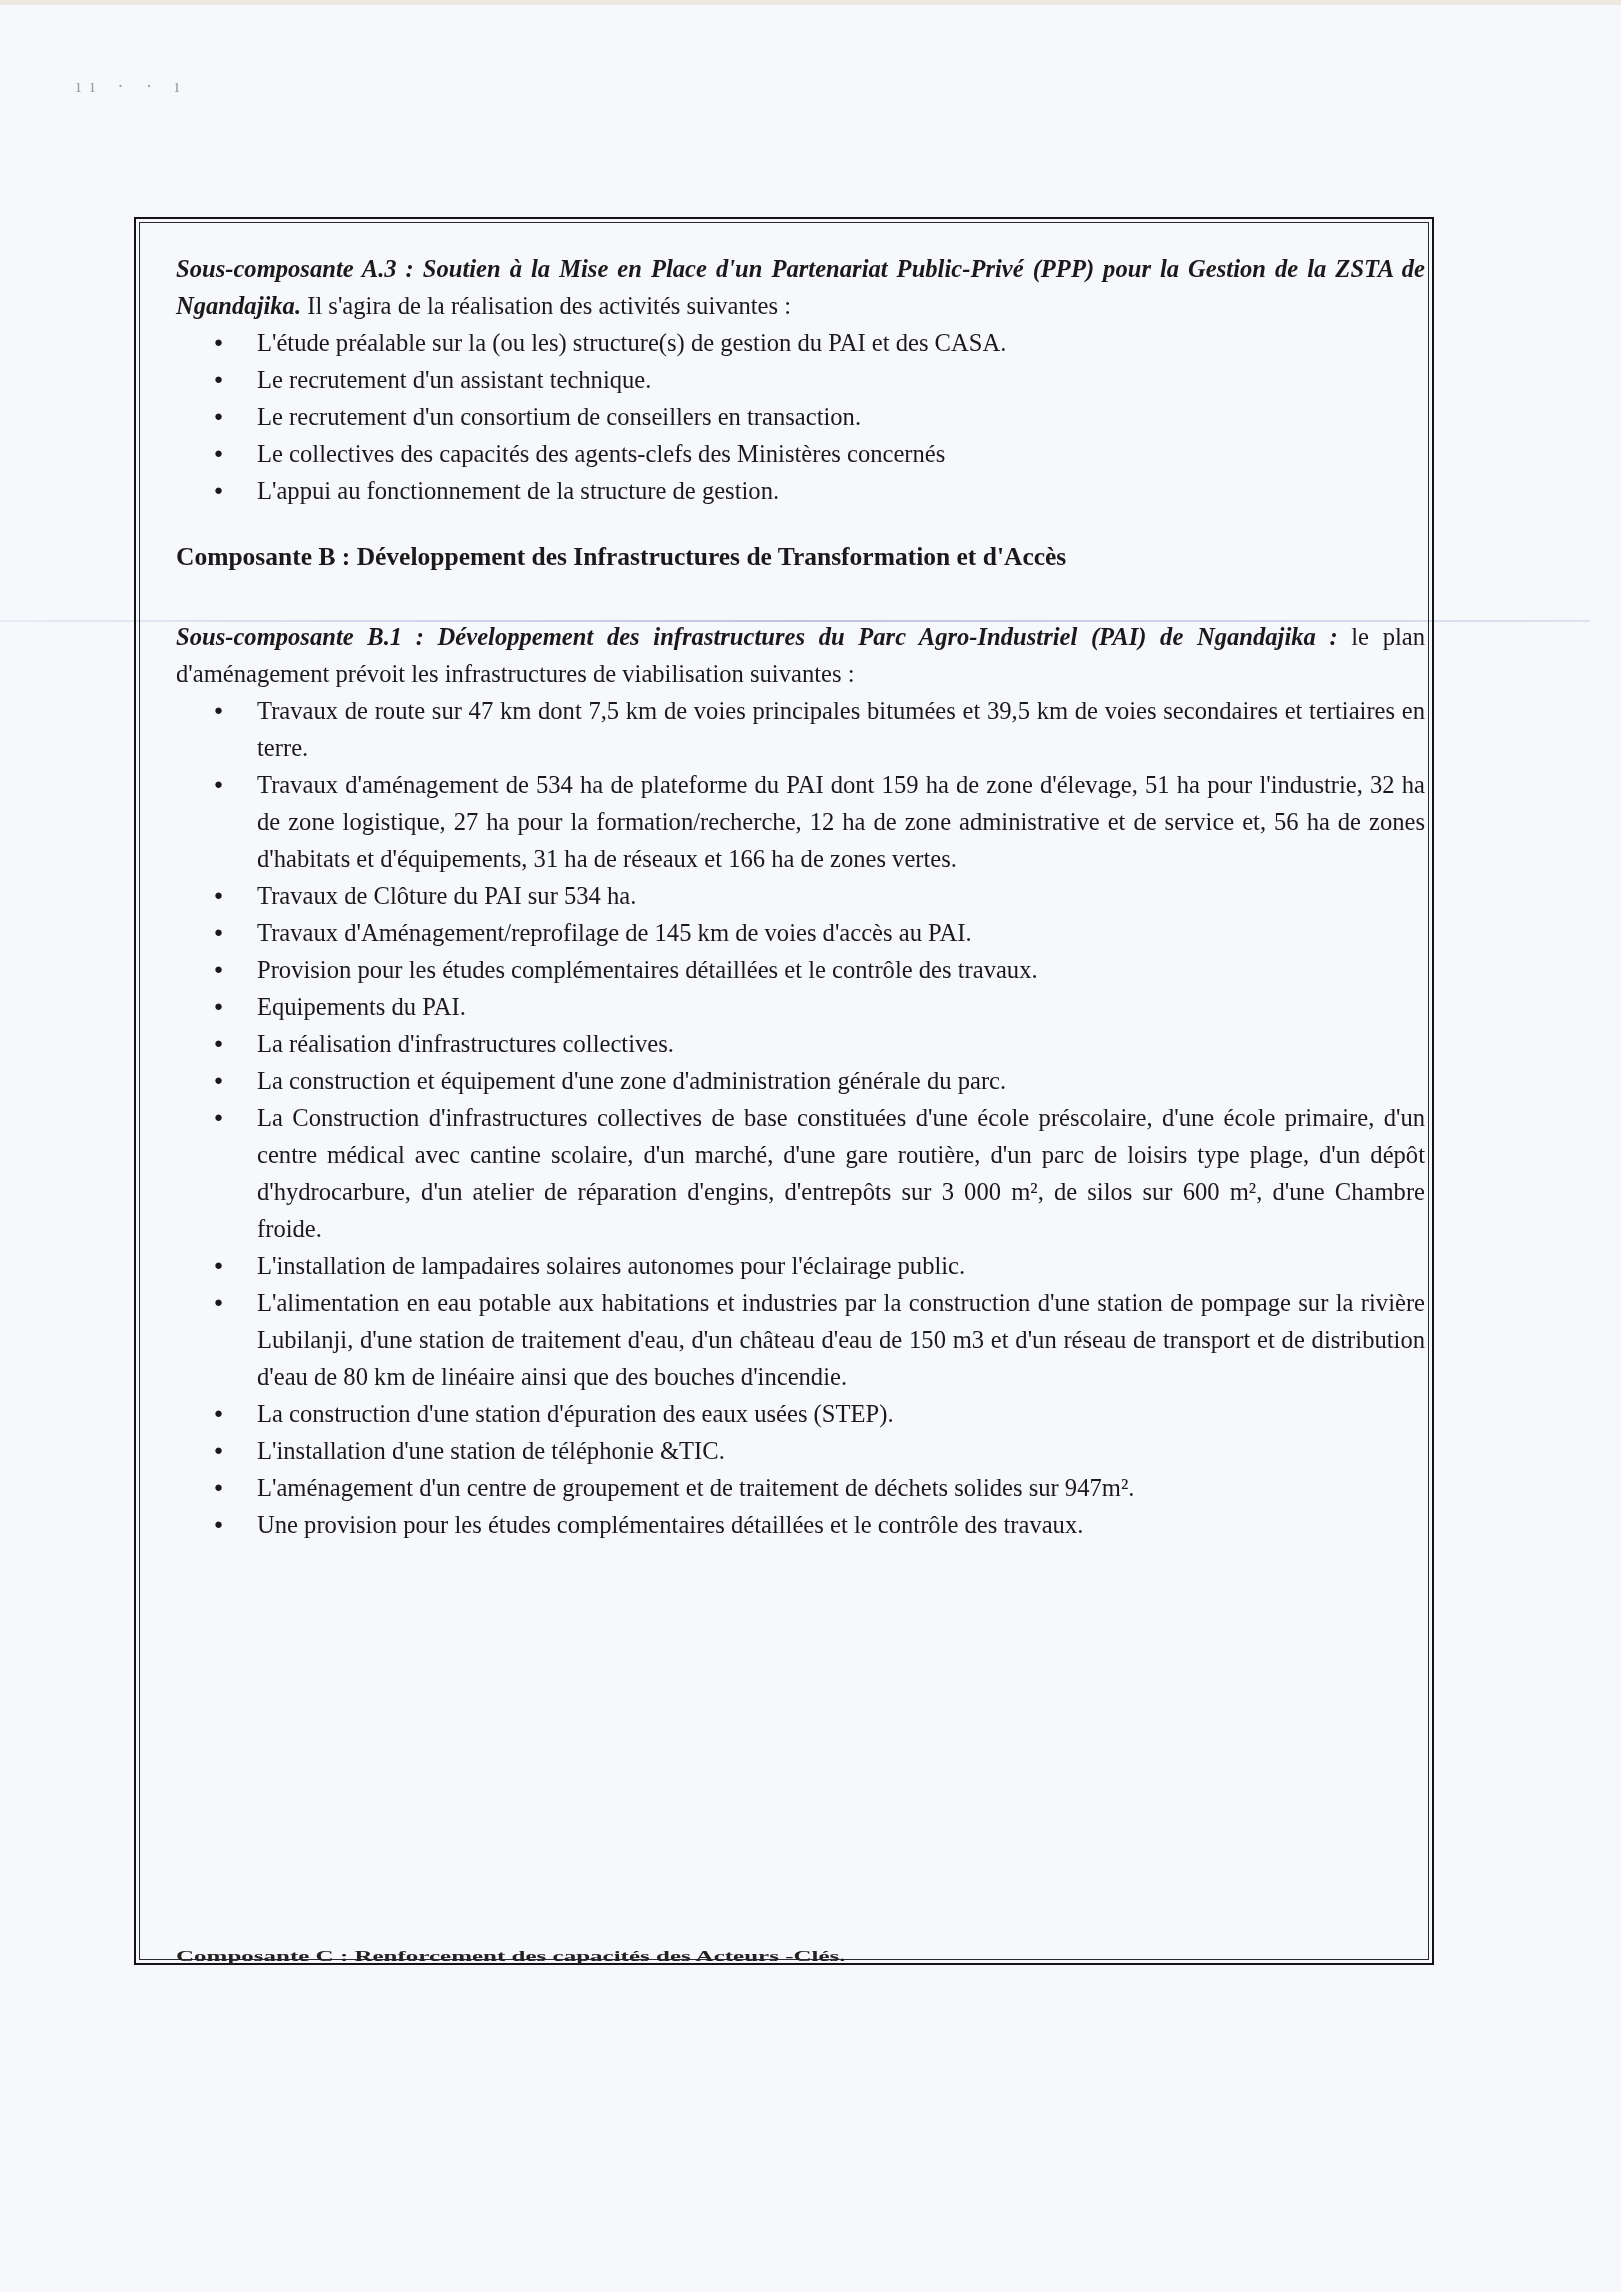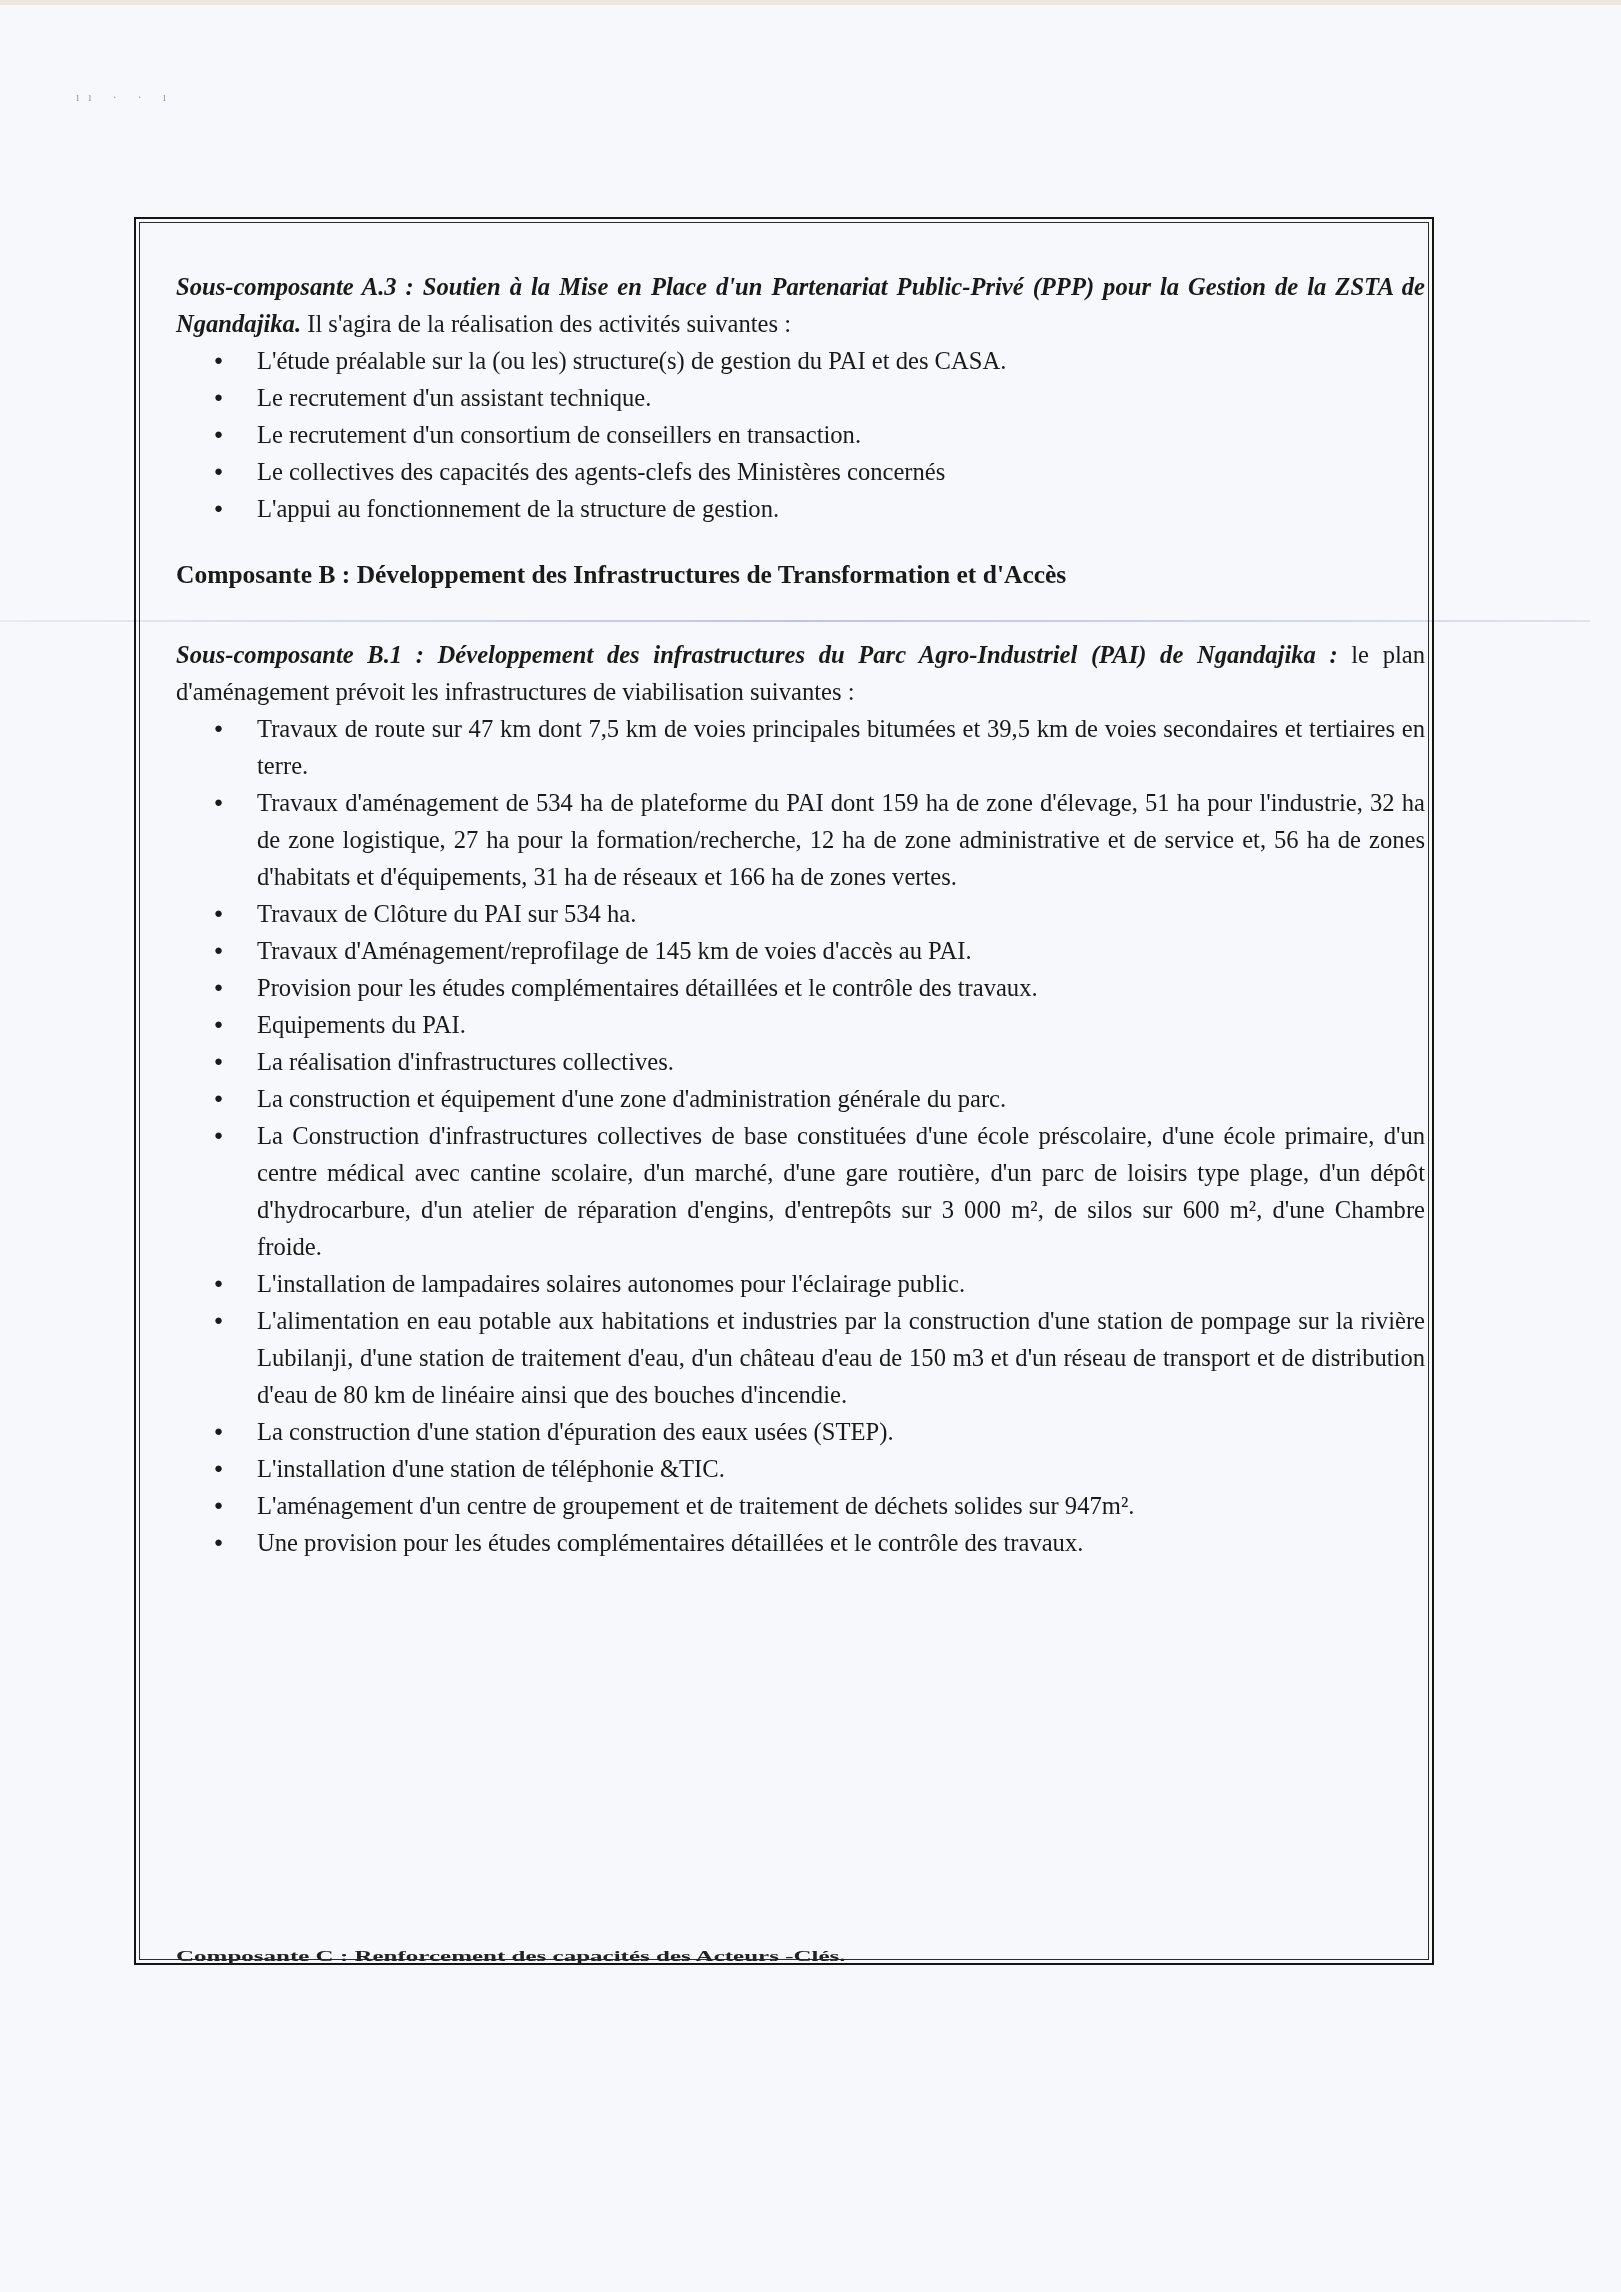--- a/index.html
+++ b/index.html
@@ -7,38 +7,38 @@
     width: 1621px; height: 2293px; position: relative; overflow: hidden;
     background: #f7f8fb;
     font-family: "Liberation Serif", "DejaVu Serif", serif;
     color: #1a1a1a;
   }
   .top-strip {
     position: absolute; left: 0; top: 0; width: 1621px; height: 5.4px;
     background: #ece7df;
   }
   .scan-marks {
-    position: absolute; left: 76px; top: 90px; font-size: 12px; color: #9aa0aa;
+    position: absolute; left: 76px; top: 76px; font-size: 18px; color: #9aa0aa;
     letter-spacing: 9px;
   }
   .fold-line {
     position: absolute; left: 0; top: 620px; width: 1590px; height: 1.8px;
     background: linear-gradient(to right, rgba(150,160,210,0.15), rgba(120,130,200,0.45), rgba(150,160,210,0.25));
   }
   .frame {
     position: absolute; left: 134px; top: 217px; width: 1300px; height: 1748px;
     border: 2.7px solid #141414;
     box-sizing: border-box;
   }
   .frame::after {
     content: ""; position: absolute; left: 2.7px; top: 2.7px; right: 2.7px; bottom: 2.7px;
     border: 1.3px solid #2a2a2a;
   }
   .content {
-    position: absolute; left: 176px; top: 268px; width: 1249px;
+    position: absolute; left: 176px; top: 250px; width: 1249px;
     font-size: 24.6px; line-height: 37px;
   }
   .p { margin: 0; text-align: justify; text-align-last: left; }
   .heading-ital { font-style: italic; font-weight: bold; }
   .heading-comp { font-weight: bold; font-size: 25.5px; }
   ul.bul {
     list-style: none; margin: 0; padding: 0;
   }
   ul.bul li {
     position: relative; padding-left: 81px; text-align: justify; line-height: 37px;

